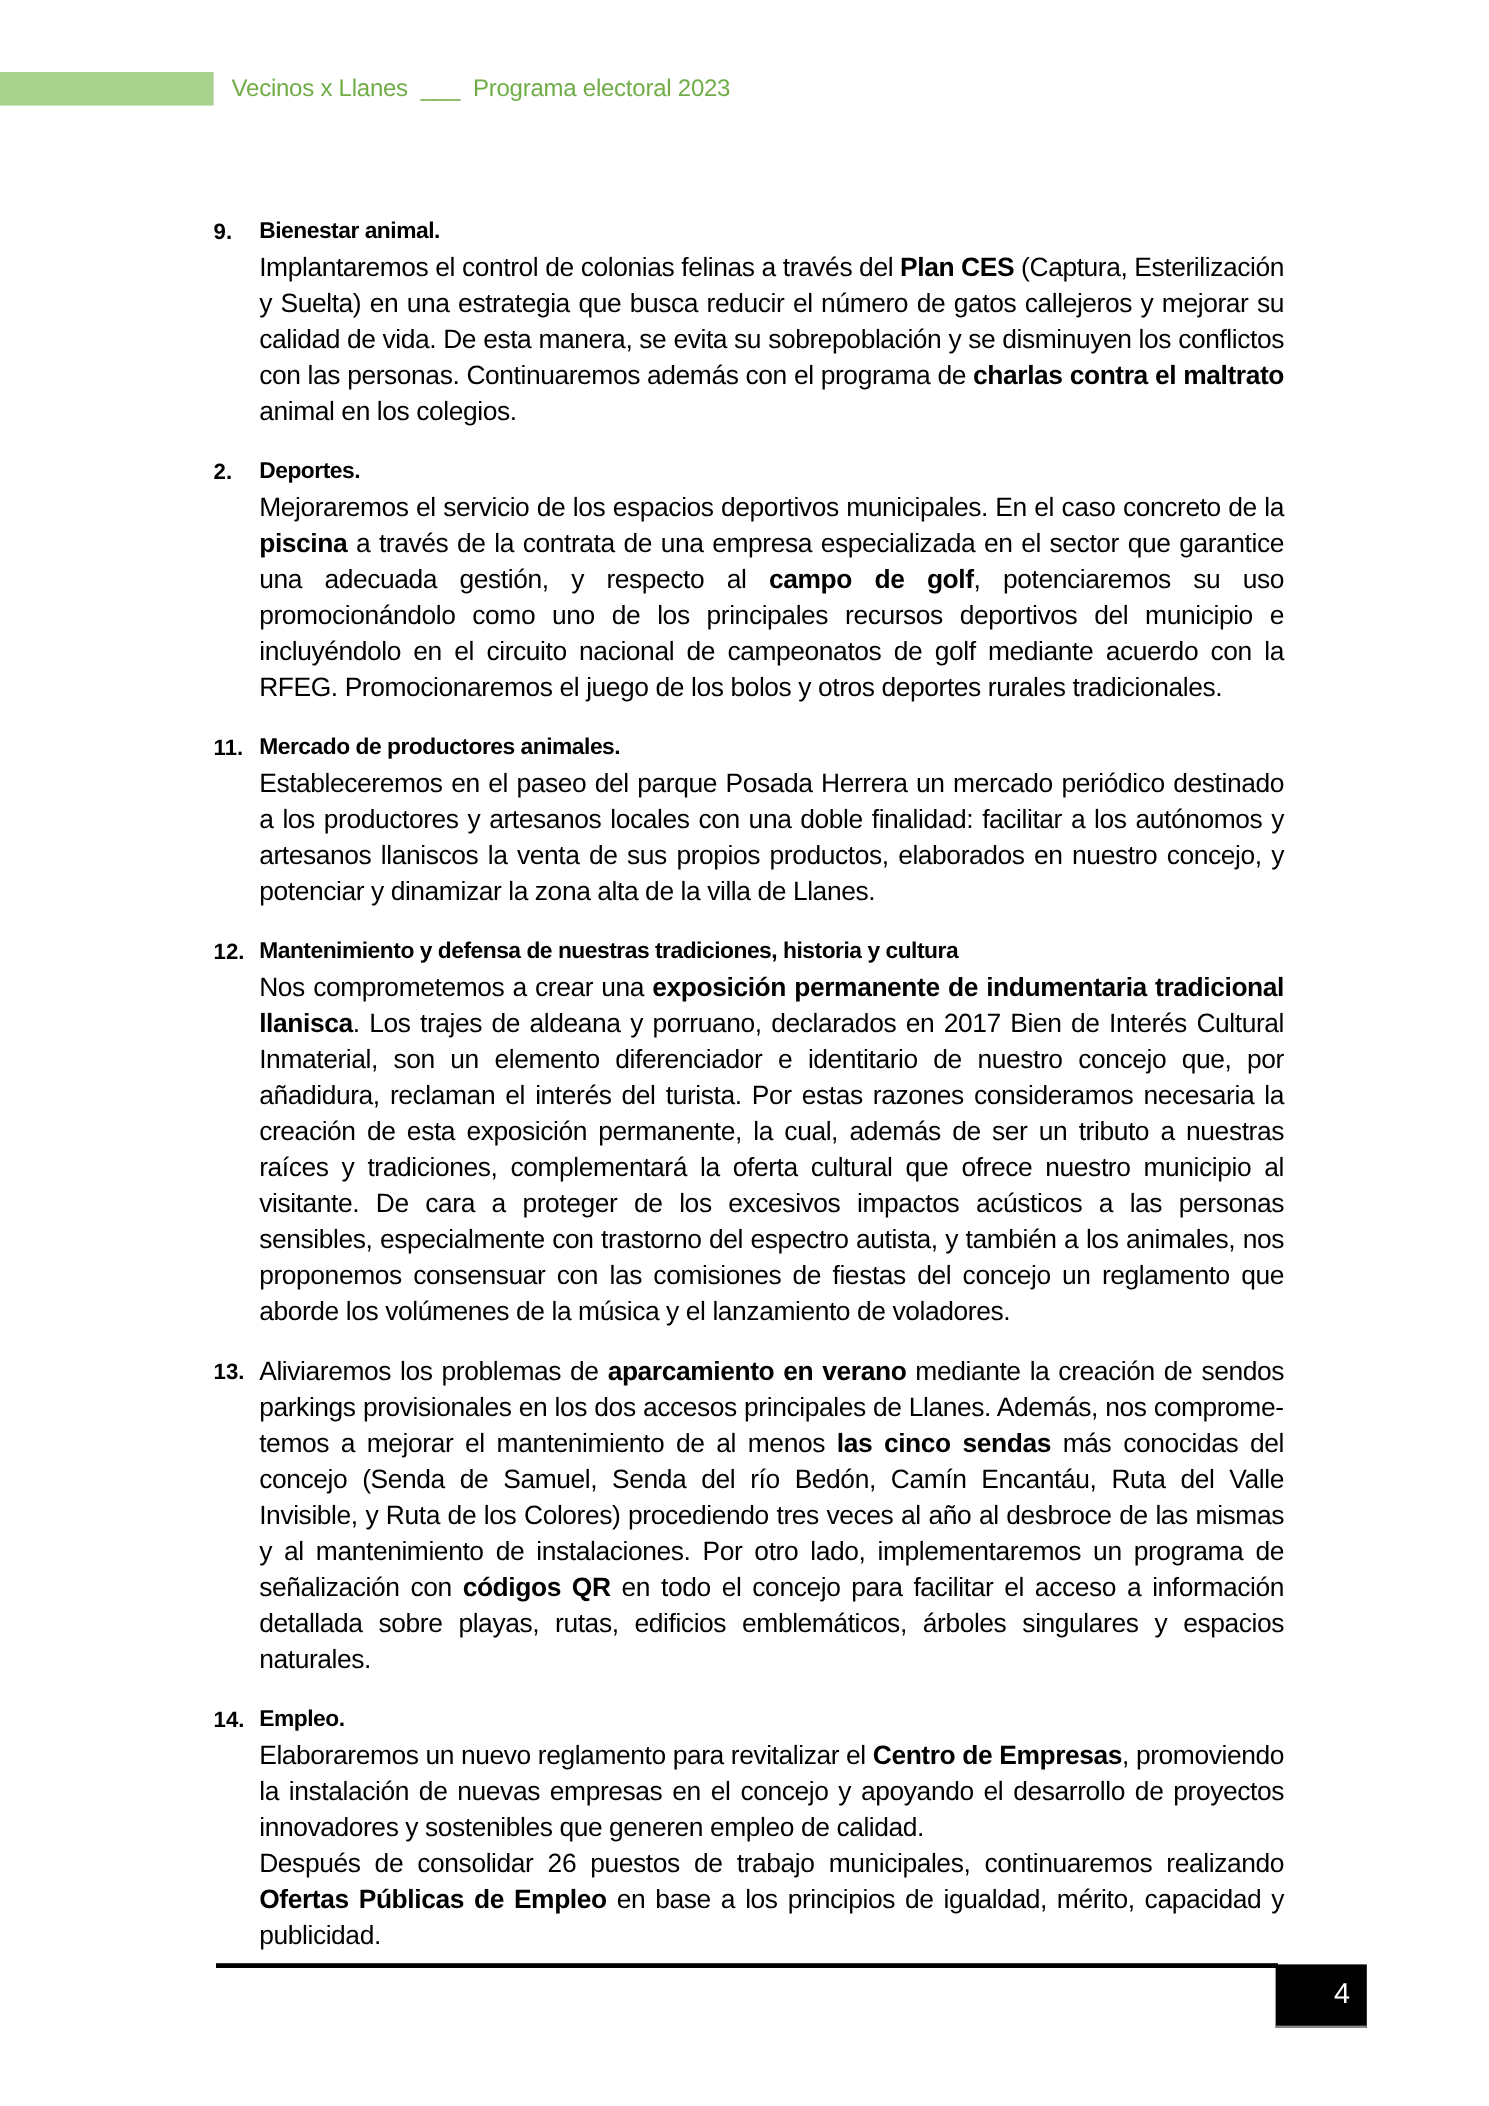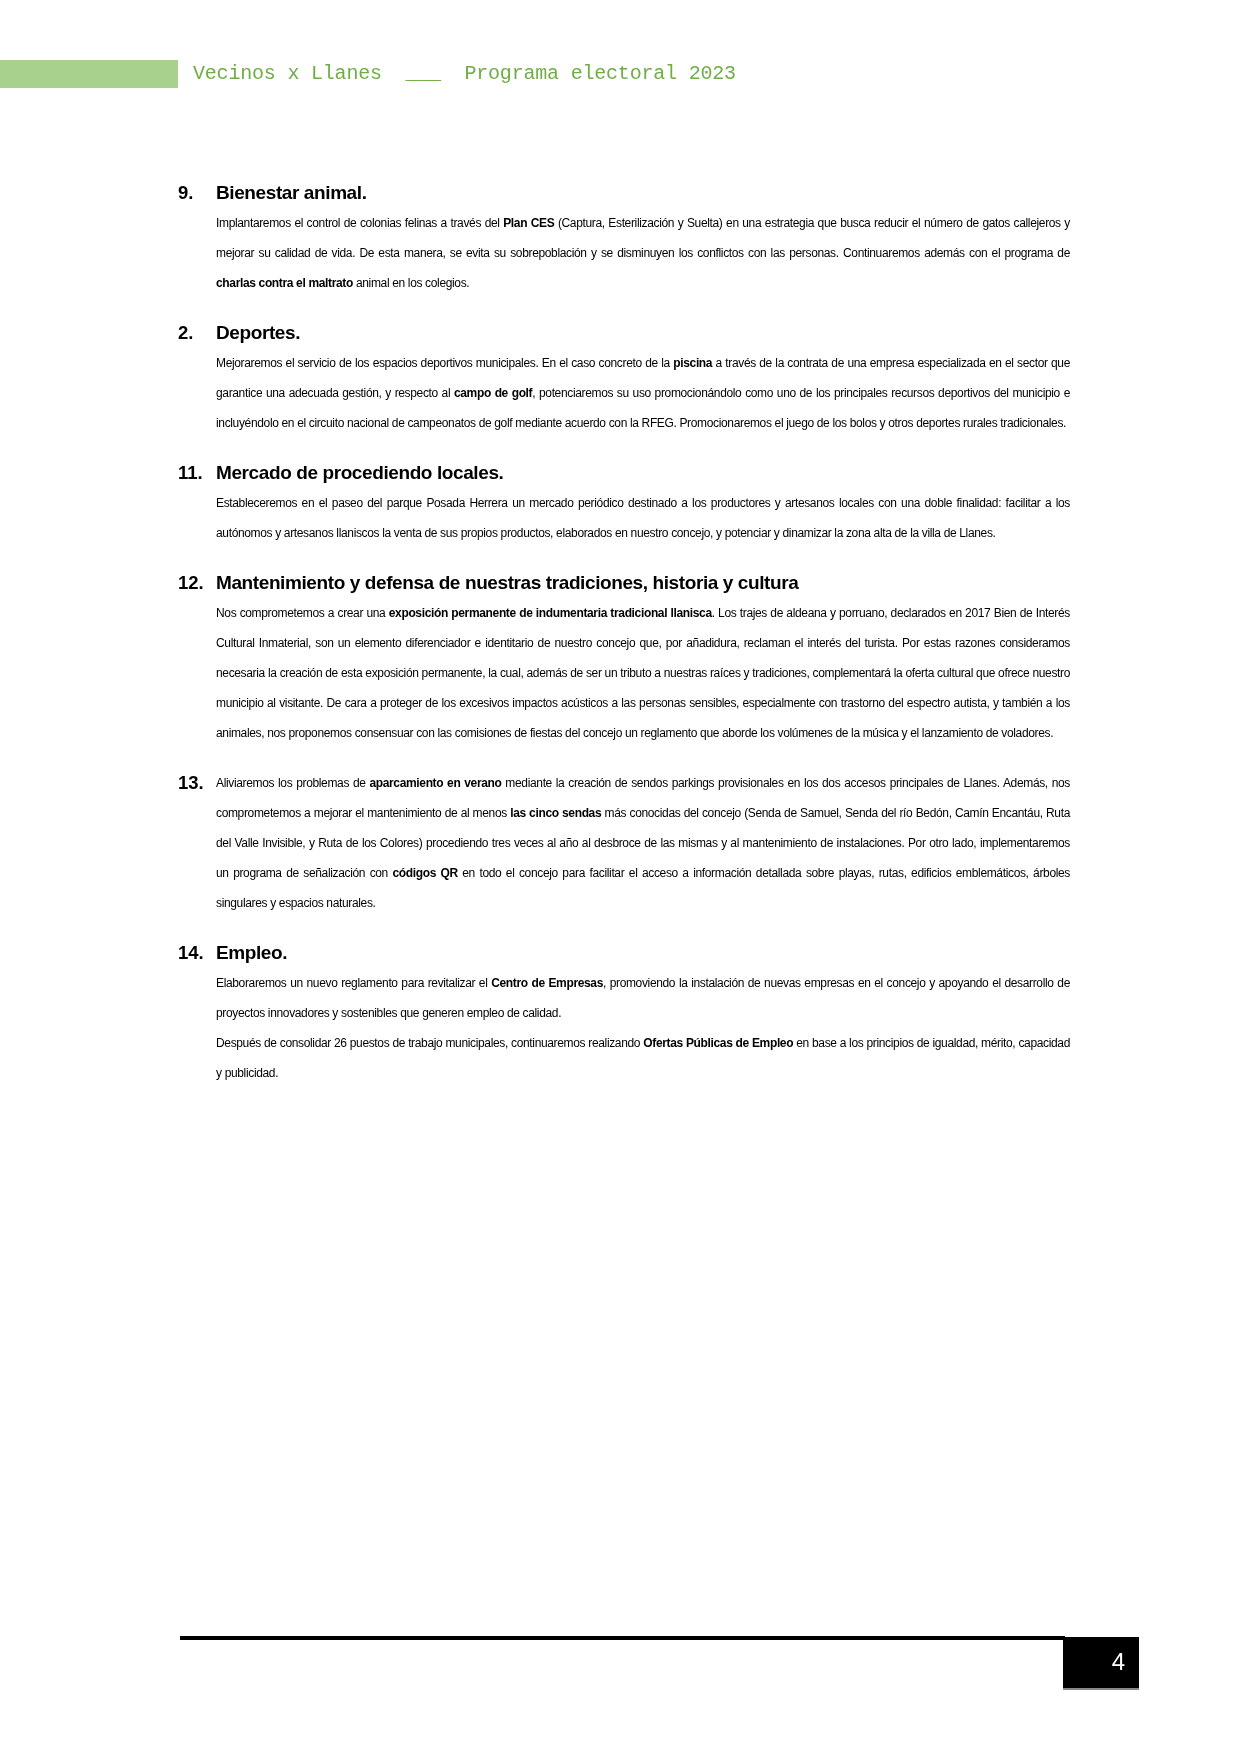--- a/index.html
+++ b/index.html
@@ -26,21 +26,20 @@
     .header-text {
       position: absolute;
       left: 193px;
       top: 60px;
       height: 28px;
       line-height: 28px;
       font-size: 20px;
       color: #70ad47;
       white-space: pre;
       letter-spacing: -0.2px;
-      font-family: Liberation Mono, monospace;
     }
     .content {
       position: absolute;
       left: 178px;
       top: 178px;
       width: 892px;
     }
     .item {
       position: relative;
       padding-left: 38px;
@@ -55,21 +54,21 @@
       line-height: 30px;
     }
     .item-title {
       font-weight: bold;
       font-size: 19px;
       line-height: 30px;
       letter-spacing: -0.4px;
     }
     .item-body p {
       margin: 0;
-      font-size: 12px;
+      font-size: 22px;
       line-height: 30px;
       text-align: justify;
       letter-spacing: -0.35px;
     }
     .item-body b {
       font-weight: bold;
     }
     .footer-line {
       position: absolute;
       left: 180px;
@@ -113,21 +112,21 @@
   </div>
   <div class="item">
     <span class="item-num">2.</span>
     <div class="item-title">Deportes.</div>
     <div class="item-body">
         <p><span>Mejoraremos el servicio de los espacios deportivos municipales. En el caso concreto de la </span><b>piscina</b><span> a través de la contrata de una empresa especializada en el sector que garantice una adecuada gestión, y respecto al </span><b>campo de golf</b><span>, potenciaremos su uso promocionándolo como uno de los principales recursos deportivos del municipio e incluyéndolo en el circuito nacional de campeonatos de golf mediante acuerdo con la RFEG. Promocionaremos el juego de los bolos y otros deportes rurales tradicionales.</span></p>
       </div>
   </div>
   <div class="item">
     <span class="item-num">11.</span>
-    <div class="item-title">Mercado de procediendo locales.</div>
+    <div class="item-title">Mercado de productores animales.</div>
     <div class="item-body">
         <p><span>Estableceremos en el paseo del parque Posada Herrera un mercado periódico destinado a los productores y artesanos locales con una doble finalidad: facilitar a los autónomos y artesanos llaniscos la venta de sus propios productos, elaborados en nuestro concejo, y potenciar y dinamizar la zona alta de la villa de Llanes.</span></p>
       </div>
   </div>
   <div class="item">
     <span class="item-num">12.</span>
     <div class="item-title">Mantenimiento y defensa de nuestras tradiciones, historia y cultura</div>
     <div class="item-body">
         <p><span>Nos comprometemos a crear una </span><b>exposición permanente de indumentaria tradicional llanisca</b><span>. Los trajes de aldeana y porruano, declarados en 2017 Bien de Interés Cultural Inmaterial, son un elemento diferenciador e identitario de nuestro concejo que, por añadidura, reclaman el interés del turista. Por estas razones consideramos necesaria la creación de esta exposición permanente, la cual, además de ser un tributo a nuestras raíces y tradiciones, complementará la oferta cultural que ofrece nuestro municipio al visitante. De cara a proteger de los excesivos impactos acústicos a las personas sensibles, especialmente con trastorno del espectro autista, y también a los animales, nos proponemos consensuar con las comisiones de fiestas del concejo un reglamento que aborde los volúmenes de la música y el lanzamiento de voladores.</span></p>
       </div>

